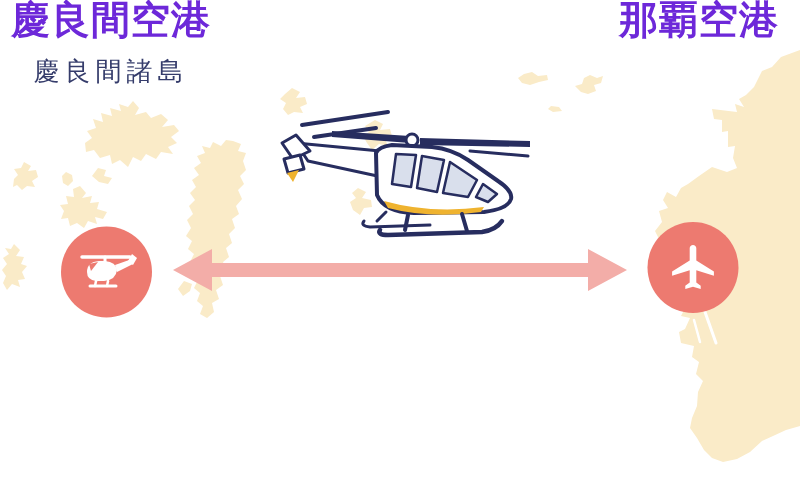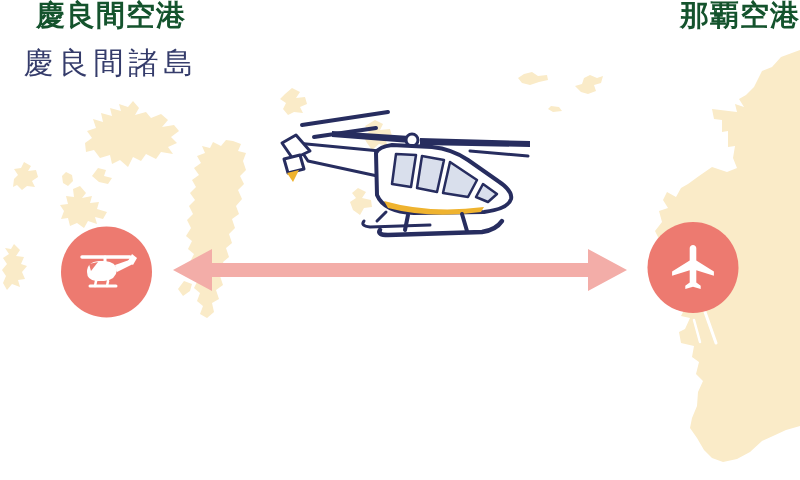--- a/index.html
+++ b/index.html
@@ -4,27 +4,27 @@
 <style>
   html,body{margin:0;padding:0;background:#ffffff;}
   .stage{
     position:relative;width:800px;height:480px;overflow:hidden;background:#ffffff;
     font-family:"Liberation Sans","DejaVu Sans",sans-serif;
   }
   .stage svg.scene{position:absolute;left:0;top:0;}
   .label-col{position:absolute;text-align:center;}
   .label-col.left{left:0;top:338;width:222px;}
   .label-col.right{left:598;top:338;width:202px;}
-  .label-col.right{left:598px;text-align:right;}
+  .label-col.right{left:598px;}
   .airport-name{
-    font-size:29px;font-weight:700;line-height:1.05;
-    color:#14532d;letter-spacing:1px;white-space:nowrap;
+    font-size:39px;font-weight:700;line-height:1.05;
+    color:#6d28d9;letter-spacing:1px;white-space:nowrap;
   }
   .area-name{
-    margin-top:13px;font-size:30px;font-weight:500;
+    margin-top:13px;font-size:26px;font-weight:500;
     color:#353c6b;letter-spacing:5px;white-space:nowrap;
   }
 </style>
 </head>
 <body>
 
 <div class="stage">
 
   <svg class="scene" width="800" height="480" viewBox="0 0 800 480">
 

